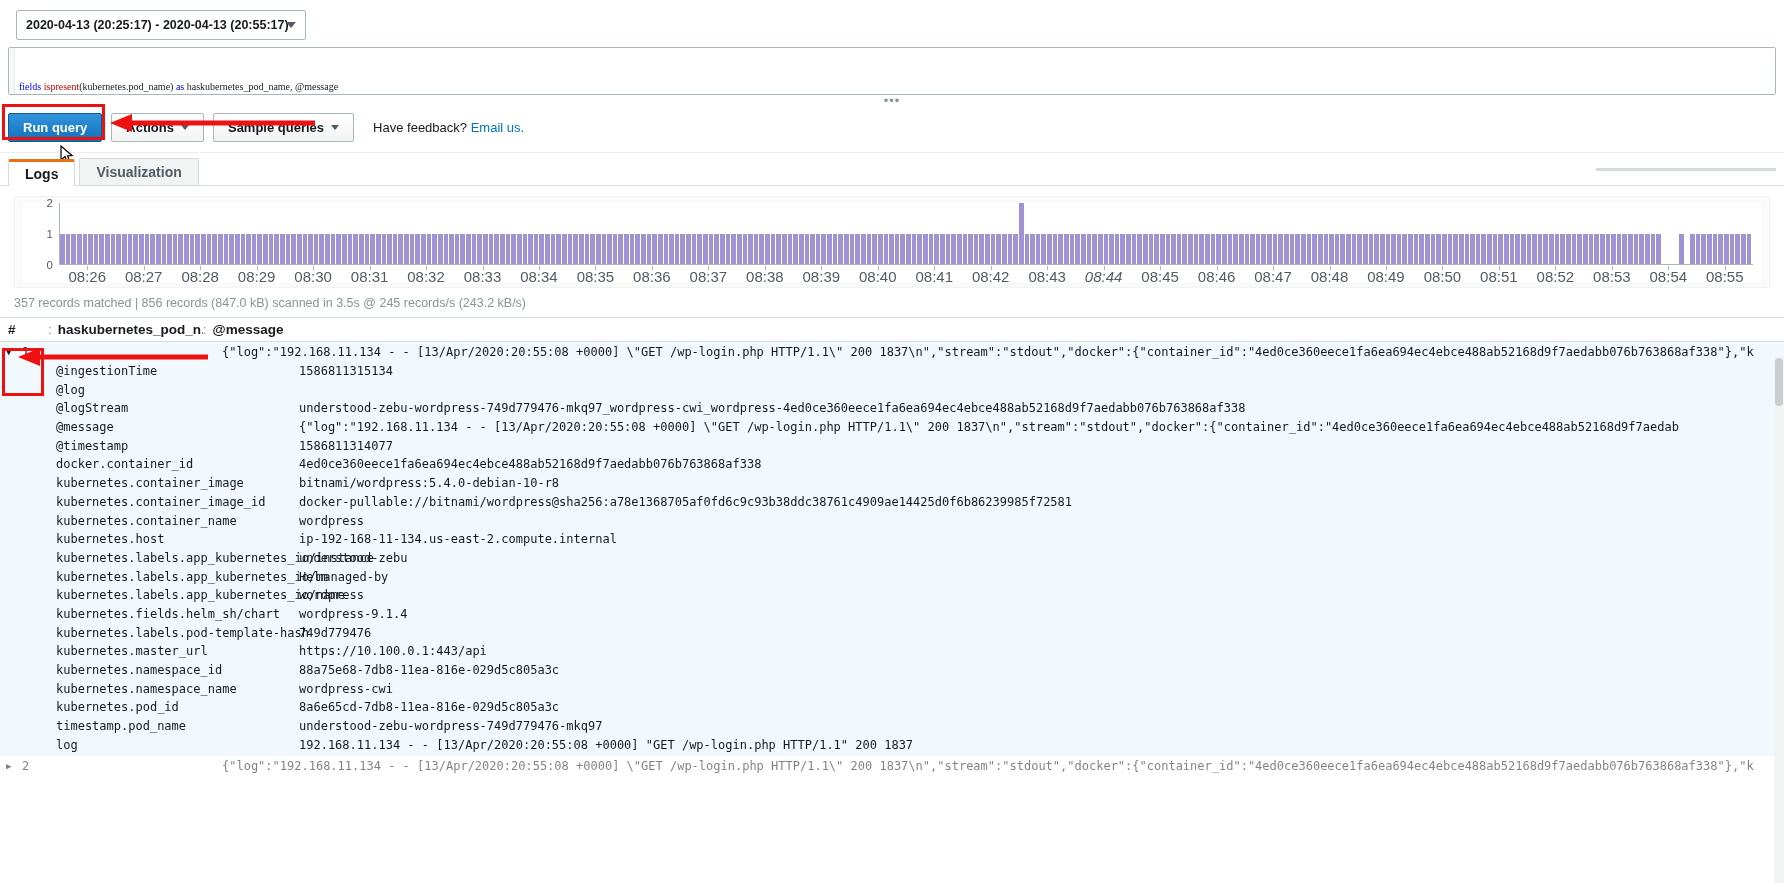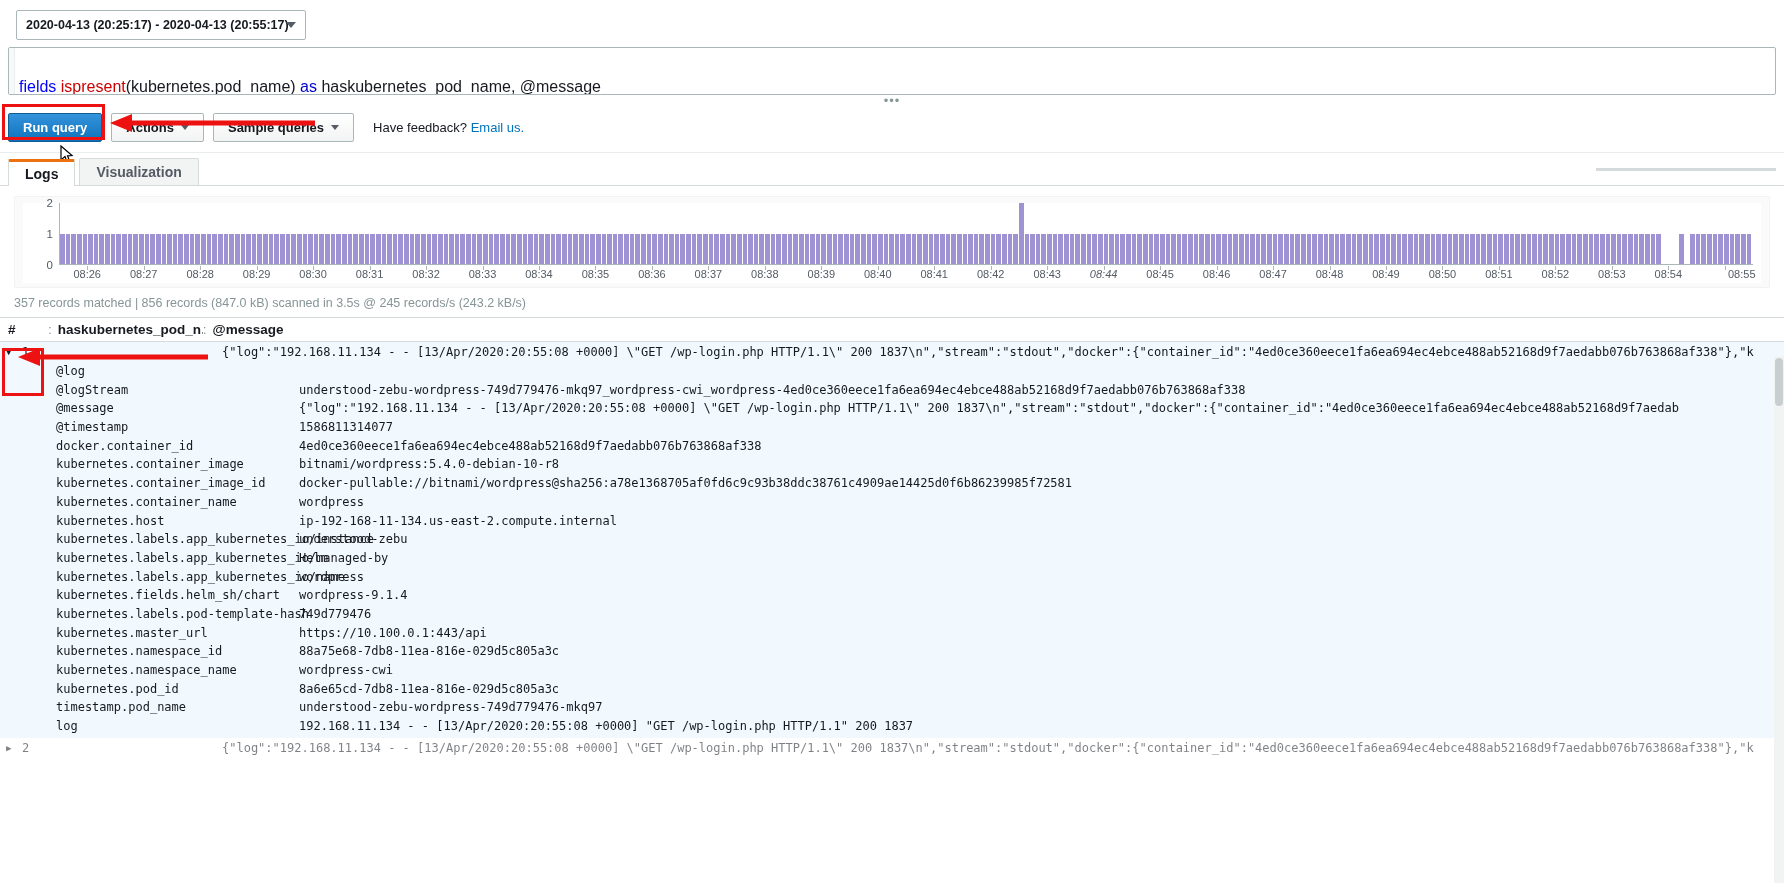--- a/index.html
+++ b/index.html
@@ -93,22 +93,22 @@
     overflow: hidden;
   }
   .gutter {
     position: absolute;
     left: 0; top: 0; bottom: 0;
     width: 6px;
     background: #f7f8f8;
     border-right: 1px solid #eaeded;
   }
   .code {
-    font-family: Liberation Sans, sans-serif;
-    font-size: 16px;
+    font-family: Liberation Serif, serif;
+    font-size: 10px;
     line-height: 14px;
     padding: 4px 0 0 10px;
     white-space: pre;
   }
   .code .ln { display: block; height: 14px; }
   .kw { color: #0000ff; }
   .fn { color: #cc0000; }
   .op { color: #0000cc; }
   .plain { color: #16191f; }
 
@@ -261,21 +261,21 @@
   .xlabels {
     position: absolute;
     left: 36px; right: 8px;
     bottom: 0;
     height: 17px;
   }
   .xlabels span {
     position: absolute;
     top: 2px;
     transform: translateX(-50%);
-    font-size: 11px;
+    font-size: 15px;
     color: #545b64;
     white-space: nowrap;
   }
   .xtick {
     position: absolute;
     top: 0;
     width: 1px; height: 4px;
     background: #aab7b8;
   }
 
@@ -811,21 +811,21 @@
         <span style="left: 81.6667%;">08:50</span>
         <div class="xtick" style="left: 85%;"></div>
         <span style="left: 85%;">08:51</span>
         <div class="xtick" style="left: 88.3333%;"></div>
         <span style="left: 88.3333%;">08:52</span>
         <div class="xtick" style="left: 91.6667%;"></div>
         <span style="left: 91.6667%;">08:53</span>
         <div class="xtick" style="left: 95%;"></div>
         <span style="left: 95%;">08:54</span>
         <div class="xtick" style="left: 98.3333%;"></div>
-        <span style="left: 98.3333%; margin-left: 17px;">08:55</span>
+        <span style="left: 98.3333%;">08:55</span>
       </div>
   </div>
 </div>
 
 <div class="status-line">357 records matched | 856 records (847.0 kB) scanned in 3.5s @ 245 records/s (243.2 kB/s)</div>
 
 <div class="table-head">
   <div class="th-hash">#</div>
   <div class="th-sep">:</div>
   <div class="th-pod">haskubernetes_pod_n…</div>
@@ -840,20 +840,24 @@
 </div>
 
 <div class="anno-box" style="left:2px; top:348px; width:42px; height:48px;"></div>
 <svg class="anno-arrow" style="left:18px; top:347px;" width="190" height="20" viewBox="0 0 190 20">
   <polygon points="0,10 22,1 22,19" fill="#ee1111"></polygon>
   <rect x="20" y="7.5" width="170" height="5" fill="#ee1111"></rect>
 </svg>
 
 <div class="detail" id="detail">
     <div class="detail-row">
+      <div class="detail-key">@ingestionTime</div>
+      <div class="detail-val">1586811315134</div>
+    </div>
+    <div class="detail-row">
       <div class="detail-key">@log</div>
     </div>
     <div class="detail-row">
       <div class="detail-key">@logStream</div>
       <div class="detail-val">understood-zebu-wordpress-749d779476-mkq97_wordpress-cwi_wordpress-4ed0ce360eece1fa6ea694ec4ebce488ab52168d9f7aedabb076b763868af338</div>
     </div>
     <div class="detail-row">
       <div class="detail-key">@message</div>
       <div class="detail-val">{"log":"192.168.11.134 - - [13/Apr/2020:20:55:08 +0000] \"GET /wp-login.php HTTP/1.1\" 200 1837\n","stream":"stdout","docker":{"container_id":"4ed0ce360eece1fa6ea694ec4ebce488ab52168d9f7aedab</div>
     </div>

